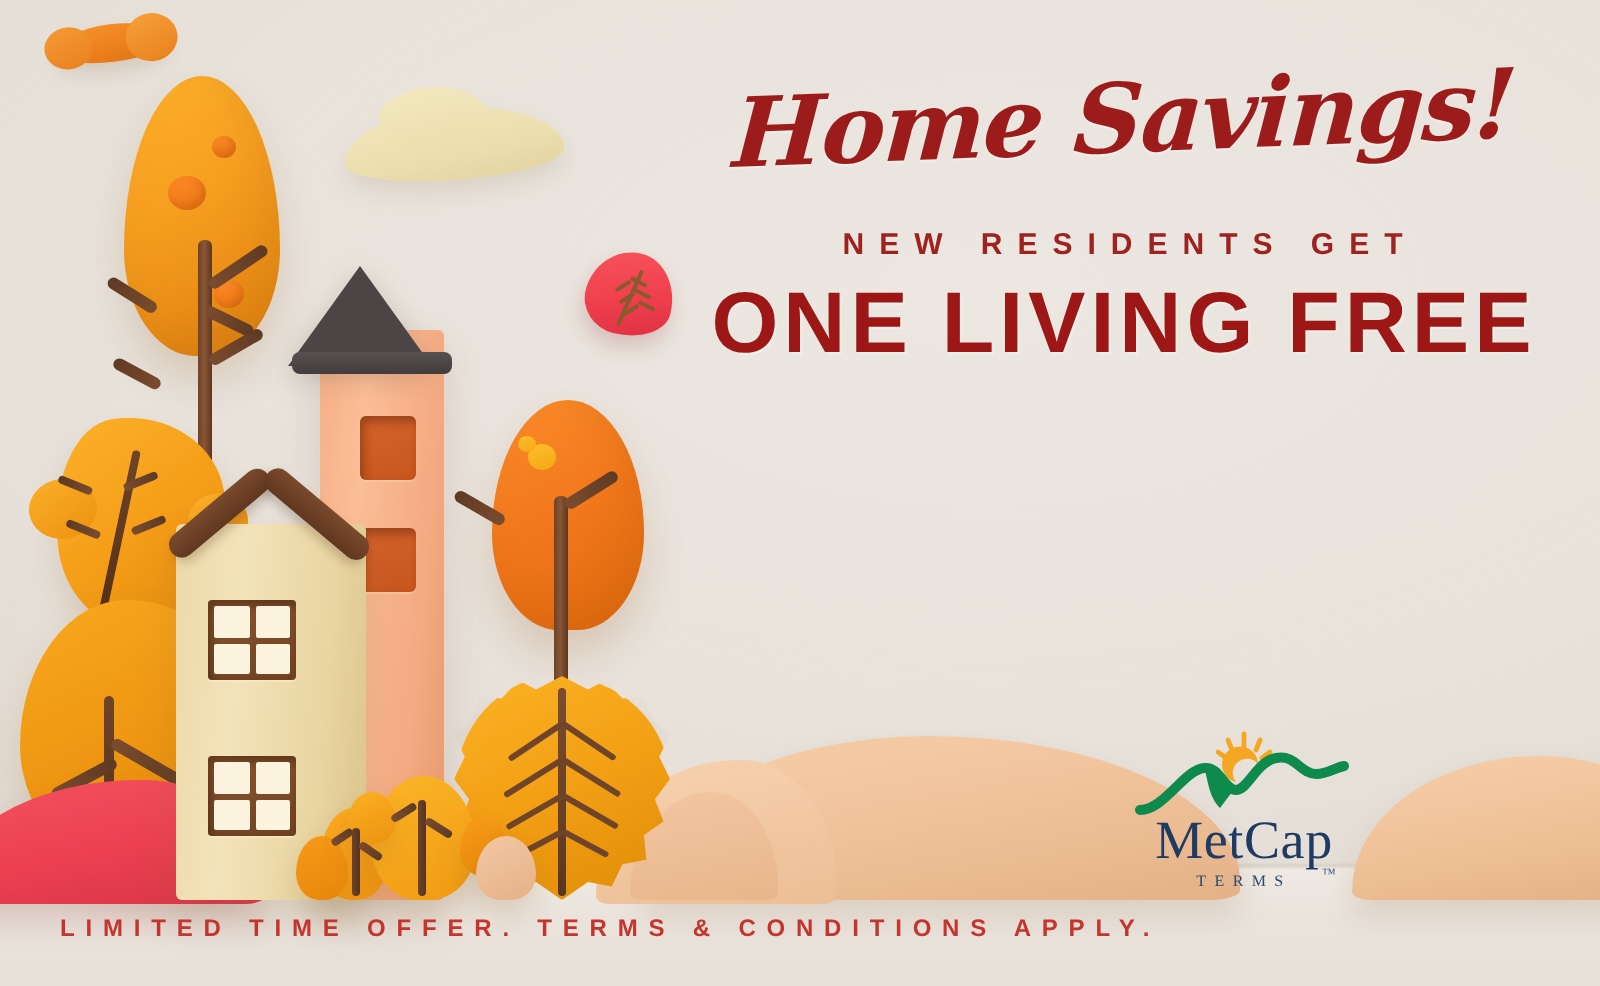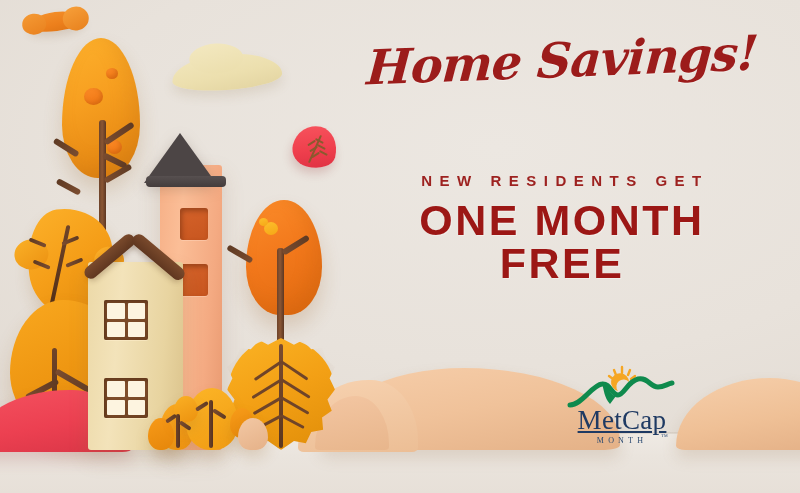--- a/index.html
+++ b/index.html
@@ -334,21 +334,21 @@
     font-weight: 700;
     font-size: 48px;
     color: #9c1c1b;
     line-height: .95;
     margin: -6px 0 0 0;
     transform: rotate(-2.2deg) skewX(-6deg);
     letter-spacing: -1px;
     text-shadow: 0 1px 1px rgba(255,255,255,.4);
   }
 
-  .offer { margin-top: 88px; text-align: center; }
+  .offer { margin-top: 30px; text-align: center; }
   .offer-top {
     font-size: 15px;
     font-weight: 700;
     letter-spacing: 7.5px;
     color: #9d2220;
     margin: 0 0 10px 6px;
   }
   .offer-main {
     font-size: 43px;
     font-weight: 700;
@@ -374,21 +374,20 @@
     text-align: center;
   }
   .logo svg { display: block; }
   .logo-word {
     font-family: "Liberation Serif", serif;
     font-size: 27px;
     color: #1f3a63;
     line-height: 1;
     margin-top: -2px;
     letter-spacing: .3px;
-    text-decoration: underline;
   }
   .logo-sub {
     font-family: "Liberation Serif", serif;
     font-size: 8px;
     color: #2b4col;
     color: #2b4a72;
     letter-spacing: 4.2px;
     margin-top: 2px;
     position: relative;
   }
@@ -519,21 +518,21 @@
   <div class="branch" style="left:180px; top:420px; width:13px; height:3.5px; transform:rotate(34deg);"></div>
   <div class="branch" style="left:166px; top:420px; width:12px; height:3.5px; transform:rotate(-34deg);"></div>
   <div class="branch" style="left:213px; top:408px; width:15px; height:4px; transform:rotate(32deg);"></div>
   <div class="branch" style="left:196px; top:408px; width:14px; height:4px; transform:rotate(-32deg);"></div>
 
   <div class="copy">
     <div class="script">Home Savings!</div>
 
     <div class="offer">
       <div class="offer-top">NEW RESIDENTS GET</div>
-      <div class="offer-main">ONE MONTH FREE</div>
+      <div class="offer-main">ONE LIVING FREE</div>
     </div>
   </div>
 
   <div class="logo">
     <svg width="112" height="44" viewBox="0 0 112 44">
 
       <g stroke="#f5a623" stroke-width="2.4" stroke-linecap="round">
         <line x1="56" y1="2" x2="56" y2="8"></line>
         <line x1="48" y1="5" x2="50" y2="10"></line>
         <line x1="64" y1="5" x2="62" y2="10"></line>
@@ -542,19 +541,20 @@
       </g>
 
       <path d="M52 26 a9 9 0 1 1 11 -9 a7 7 0 1 0 -11 9 z" fill="#f5a623"></path>
 
       <path d="M4 40 C 16 40 26 20 36 19 C 44 18 46 30 52 30 C 58 30 62 16 72 14
                C 82 12 84 22 92 22 C 98 22 101 19 106 18" fill="none" stroke="#0f8a4d" stroke-width="5" stroke-linecap="round"></path>
       <path d="M36 19 C 42 19 44 31 50 31 L 44 39 C 38 33 38 24 36 19 z" fill="#0f8a4d"></path>
     </svg>
     <div class="logo-word">MetCap</div>
     <div class="logo-sub">
-      <span>MONTH</span>
+      <span>TERMS</span>
       <span class="logo-tm">™</span>
     </div>
   </div>
 
+  <div class="footer">LIMITED TIME OFFER. TERMS &amp; CONDITIONS APPLY.</div>
 
 </div>
 
 </body></html>

